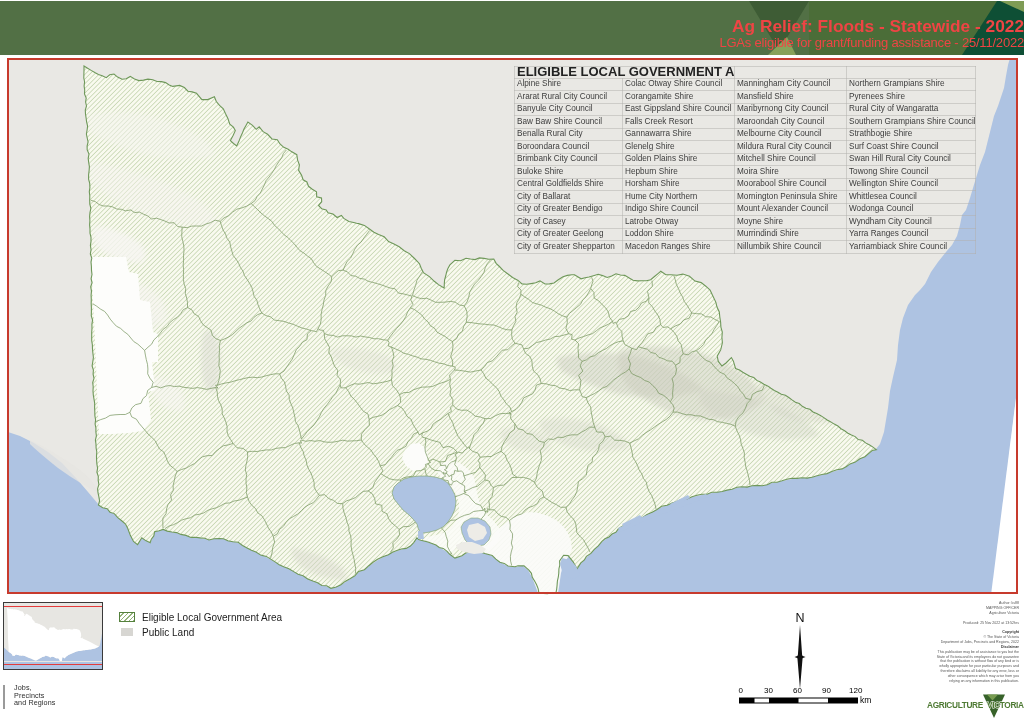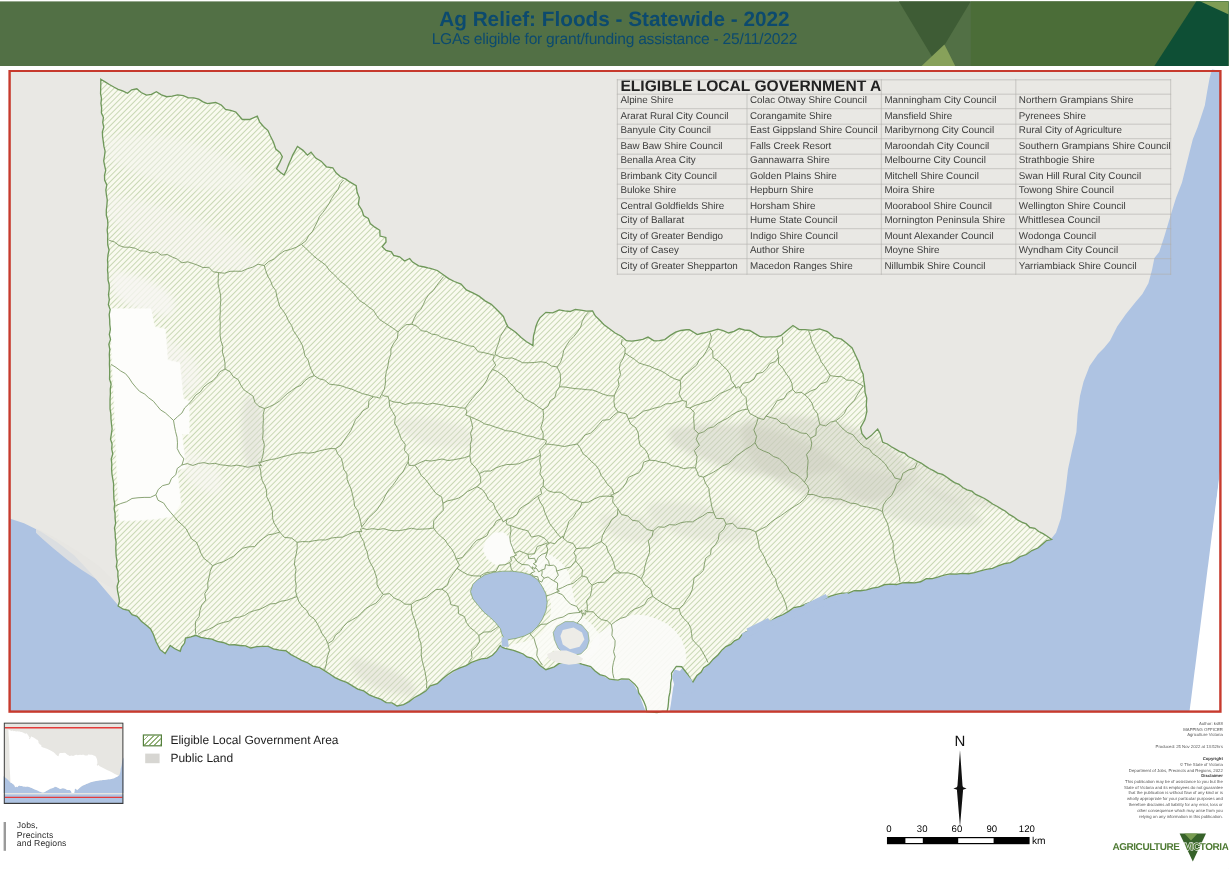--- a/index.html
+++ b/index.html
@@ -1,17 +1,17 @@
 <!DOCTYPE html>
 <html><head><meta charset="utf-8"><title>Ag Relief</title><style>
 *{margin:0;padding:0;box-sizing:border-box}
 html,body{width:1024px;height:724px;background:#fff;font-family:"Liberation Sans",sans-serif;overflow:hidden;position:relative}
 #header{position:absolute;left:0;top:1px;width:1024px;height:54px}
 #header svg{position:absolute;left:0;top:0}
-#htext{position:absolute;width:100%;top:8px;text-align:center;color:#0c4a6e}
+#htext{position:absolute;width:100%;top:18px;text-align:right;color:#ef4444}
 #h1{font-size:17.3px;font-weight:bold;letter-spacing:0px;line-height:15.5px}
 #h2{font-size:13px;margin-top:0px;letter-spacing:-0.2px}
 #map{position:absolute;left:6px;top:56px}
 #lga{position:absolute;left:514px;top:66px;width:461px;border-collapse:collapse;table-layout:fixed;font-size:8.2px;color:#3d3d3d}
 #lga td{border:0.6px solid rgba(178,176,171,0.5);padding:0 0 0 2px;height:12.5px;line-height:8px;white-space:nowrap;overflow:hidden}
 #lga tr#hd td{height:11.5px;color:#222;font-size:13px}
 #cr{position:absolute;right:5px;top:601px;width:230px;text-align:right;font-size:7.1px;line-height:9.7px;color:#555;transform:scale(0.5);transform-origin:top right}
 #cr .sp{height:9.7px}
 #cr b{color:#333}
 #scalebar{position:absolute;left:737px;top:686px;width:160px;height:22px}
@@ -327,33 +327,39 @@
       <tr>
         <td>Ararat Rural City Council</td>
         <td>Corangamite Shire</td>
         <td>Mansfield Shire</td>
         <td>Pyrenees Shire</td>
       </tr>
       <tr>
         <td>Banyule City Council</td>
         <td>East Gippsland Shire Council</td>
         <td>Maribyrnong City Council</td>
-        <td>Rural City of Agriculture</td>
+        <td>Rural City of Wangaratta</td>
       </tr>
       <tr>
         <td>Baw Baw Shire Council</td>
         <td>Falls Creek Resort</td>
         <td>Maroondah City Council</td>
         <td>Southern Grampians Shire Council</td>
       </tr>
       <tr>
-        <td>Benalla Area City</td>
+        <td>Benalla Rural City</td>
         <td>Gannawarra Shire</td>
         <td>Melbourne City Council</td>
         <td>Strathbogie Shire</td>
+      </tr>
+      <tr>
+        <td>Boroondara Council</td>
+        <td>Glenelg Shire</td>
+        <td>Mildura Rural City Council</td>
+        <td>Surf Coast Shire Council</td>
       </tr>
       <tr>
         <td>Brimbank City Council</td>
         <td>Golden Plains Shire</td>
         <td>Mitchell Shire Council</td>
         <td>Swan Hill Rural City Council</td>
       </tr>
       <tr>
         <td>Buloke Shire</td>
         <td>Hepburn Shire</td>
@@ -361,35 +367,41 @@
         <td>Towong Shire Council</td>
       </tr>
       <tr>
         <td>Central Goldfields Shire</td>
         <td>Horsham Shire</td>
         <td>Moorabool Shire Council</td>
         <td>Wellington Shire Council</td>
       </tr>
       <tr>
         <td>City of Ballarat</td>
-        <td>Hume State Council</td>
+        <td>Hume City Northern</td>
         <td>Mornington Peninsula Shire</td>
         <td>Whittlesea Council</td>
       </tr>
       <tr>
         <td>City of Greater Bendigo</td>
         <td>Indigo Shire Council</td>
         <td>Mount Alexander Council</td>
         <td>Wodonga Council</td>
       </tr>
       <tr>
         <td>City of Casey</td>
-        <td>Author Shire</td>
+        <td>Latrobe Otway</td>
         <td>Moyne Shire</td>
         <td>Wyndham City Council</td>
+      </tr>
+      <tr>
+        <td>City of Greater Geelong</td>
+        <td>Loddon Shire</td>
+        <td>Murrindindi Shire</td>
+        <td>Yarra Ranges Council</td>
       </tr>
       <tr>
         <td>City of Greater Shepparton</td>
         <td>Macedon Ranges Shire</td>
         <td>Nillumbik Shire Council</td>
         <td>Yarriambiack Shire Council</td>
       </tr>
 </tbody>
   </table>
 <svg width="100" height="68" viewBox="0 0 100 68" xmlns="http://www.w3.org/2000/svg" style="position:absolute;left:3px;top:602px">

